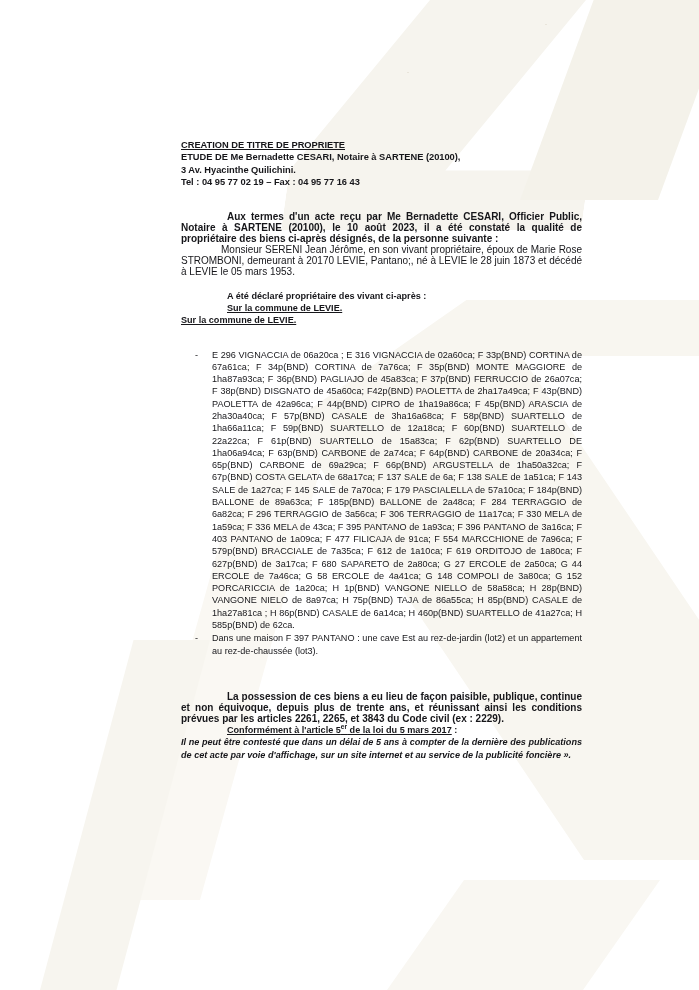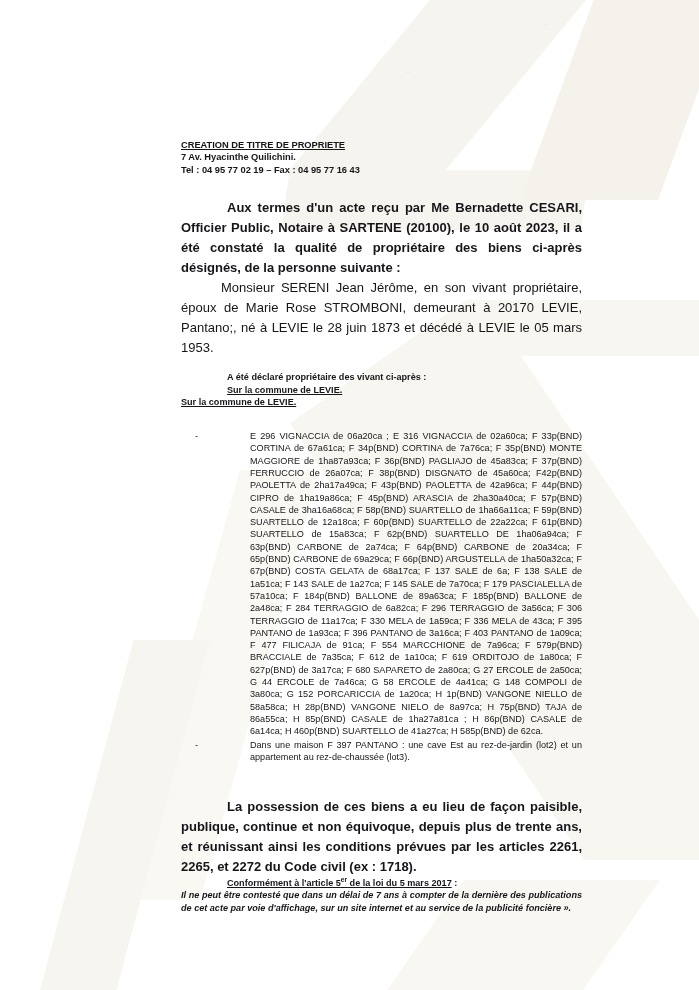--- a/index.html
+++ b/index.html
@@ -103,22 +103,22 @@
   .hdr .u { text-decoration: underline; }
   .gap-md { height: 13px; }
   .gap-lg { height: 22px; }
   .gap-xl { height: 33px; }
 
   p { margin: 0; }
 
   .just {
     text-align: justify;
     text-justify: inter-word;
-    font-size: 13px;
-    line-height: 20px;
+    font-size: 10px;
+    line-height: 11px;
   }
   .just.b { font-weight: bold; }
   .ind { text-indent: 46px; }
   .ind-sm { text-indent: 40px; }
 
   .center-ish { padding-left: 46px; }
   .u { text-decoration: underline; }
   .b { font-weight: bold; }
 
   
@@ -139,21 +139,20 @@
     padding-left: 14px;
     box-sizing: border-box;
   }
   .plist .ptxt {
     flex: 1 1 auto;
     text-align: justify;
     text-justify: inter-word;
     font-size: 9.1px;
     line-height: 12.3px;
     hyphens: none;
-    margin-left: 38px;
   }
 
   .legal-quote {
     font-style: italic;
     font-weight: bold;
     font-size: 9.1px;
     line-height: 12.4px;
     text-align: justify;
   }
   sup { font-size: 6.6px; vertical-align: super; line-height: 0; }
@@ -170,21 +169,22 @@
   <div class="wm-shape wm-chev-6"></div>
   <div class="wm-speck" style="top:24px;left:545px;"></div>
   <div class="wm-speck" style="top:72px;left:407px;"></div>
   <div class="wm-speck" style="top:143px;left:340px;"></div>
 </div>
 
 <div id="page">
 
   <div class="hdr">
     <p class="u">CREATION DE TITRE DE PROPRIETE</p>
-    <p>7 Av. Hyacinthe Quilichini.</p>
+    <p>ETUDE DE Me Bernadette CESARI, Notaire à SARTENE (20100),</p>
+    <p>3 Av. Hyacinthe Quilichini.</p>
     <p>Tel : 04 95 77 02 19 – Fax : 04 95 77 16 43</p>
   </div>
 
   <div class="gap-lg"></div>
 
   <p class="just b ind">Aux termes d'un acte reçu par Me Bernadette CESARI, Officier Public, Notaire à SARTENE (20100), le 10 août 2023, il a été constaté la qualité de propriétaire des biens ci-après désignés, de la personne suivante :</p>
   <p class="just ind-sm">Monsieur SERENI Jean Jérôme, en son vivant propriétaire, époux de Marie Rose STROMBONI, demeurant à 20170 LEVIE, Pantano;, né à LEVIE le 28 juin 1873 et décédé à LEVIE le 05 mars 1953.</p>
 
   <div class="gap-md"></div>
 
@@ -202,19 +202,19 @@
       <span class="ptxt">E 296 VIGNACCIA de 06a20ca ; E 316 VIGNACCIA de 02a60ca; F 33p(BND) CORTINA de 67a61ca; F 34p(BND) CORTINA de 7a76ca; F 35p(BND) MONTE MAGGIORE de 1ha87a93ca; F 36p(BND) PAGLIAJO de 45a83ca; F 37p(BND) FERRUCCIO de 26a07ca; F 38p(BND) DISGNATO de 45a60ca; F42p(BND) PAOLETTA de 2ha17a49ca; F 43p(BND) PAOLETTA de 42a96ca; F 44p(BND) CIPRO de 1ha19a86ca; F 45p(BND) ARASCIA de 2ha30a40ca; F 57p(BND) CASALE de 3ha16a68ca; F 58p(BND) SUARTELLO de 1ha66a11ca; F 59p(BND) SUARTELLO de 12a18ca; F 60p(BND) SUARTELLO de 22a22ca; F 61p(BND) SUARTELLO de 15a83ca; F 62p(BND) SUARTELLO DE 1ha06a94ca; F 63p(BND) CARBONE de 2a74ca; F 64p(BND) CARBONE de 20a34ca; F 65p(BND) CARBONE de 69a29ca; F 66p(BND) ARGUSTELLA de 1ha50a32ca; F 67p(BND) COSTA GELATA de 68a17ca; F 137 SALE de 6a; F 138 SALE de 1a51ca; F 143 SALE de 1a27ca; F 145 SALE de 7a70ca; F 179 PASCIALELLA de 57a10ca; F 184p(BND) BALLONE de 89a63ca; F 185p(BND) BALLONE de 2a48ca; F 284 TERRAGGIO de 6a82ca; F 296 TERRAGGIO de 3a56ca; F 306 TERRAGGIO de 11a17ca; F 330 MELA de 1a59ca; F 336 MELA de 43ca; F 395 PANTANO de 1a93ca; F 396 PANTANO de 3a16ca; F 403 PANTANO de 1a09ca; F 477 FILICAJA de 91ca; F 554 MARCCHIONE de 7a96ca; F 579p(BND) BRACCIALE de 7a35ca; F 612 de 1a10ca; F 619 ORDITOJO de 1a80ca; F 627p(BND)  de 3a17ca; F 680 SAPARETO de 2a80ca; G 27 ERCOLE de 2a50ca; G 44 ERCOLE de 7a46ca; G 58 ERCOLE de 4a41ca; G 148 COMPOLI de 3a80ca; G 152 PORCARICCIA de 1a20ca; H 1p(BND) VANGONE NIELLO de 58a58ca; H 28p(BND) VANGONE NIELO de 8a97ca; H 75p(BND) TAJA de 86a55ca; H 85p(BND) CASALE de 1ha27a81ca ; H 86p(BND) CASALE de 6a14ca; H 460p(BND) SUARTELLO de 41a27ca; H 585p(BND) de 62ca.</span>
     </li>
     <li>
       <span class="dash">-</span>
       <span class="ptxt">Dans une maison F 397 PANTANO : une cave Est au rez-de-jardin (lot2) et un appartement au rez-de-chaussée (lot3).</span>
     </li>
   </ul>
 
   <div class="gap-xl"></div>
 
-  <p class="just b ind">La possession de ces biens a eu lieu de façon paisible, publique, continue et non équivoque, depuis plus de trente ans, et réunissant ainsi les conditions prévues par les articles 2261, 2265, et 2272 du Code civil (ex : 1718).</p>
+  <p class="just b ind">La possession de ces biens a eu lieu de façon paisible, publique, continue et non équivoque, depuis plus de trente ans, et réunissant ainsi les conditions prévues par les articles 2261, 2265, et 3843 du Code civil (ex : 2229).</p>
 
   <p class="doc-block b center-ish"><span class="u"><span>Conformément à l'article 5</span><sup>er</sup><span> de la loi du 5 mars 2017</span></span><span> :</span></p>
 
-  <p class="legal-quote">Il ne peut être contesté que dans un délai de 7 ans à compter de la dernière des publications de cet acte par voie d'affichage, sur un site internet et au service de la publicité foncière ».</p>
+  <p class="legal-quote">Il ne peut être contesté que dans un délai de 5 ans à compter de la dernière des publications de cet acte par voie d'affichage, sur un site internet et au service de la publicité foncière ».</p>
 
 </div>
 
 </body></html>

